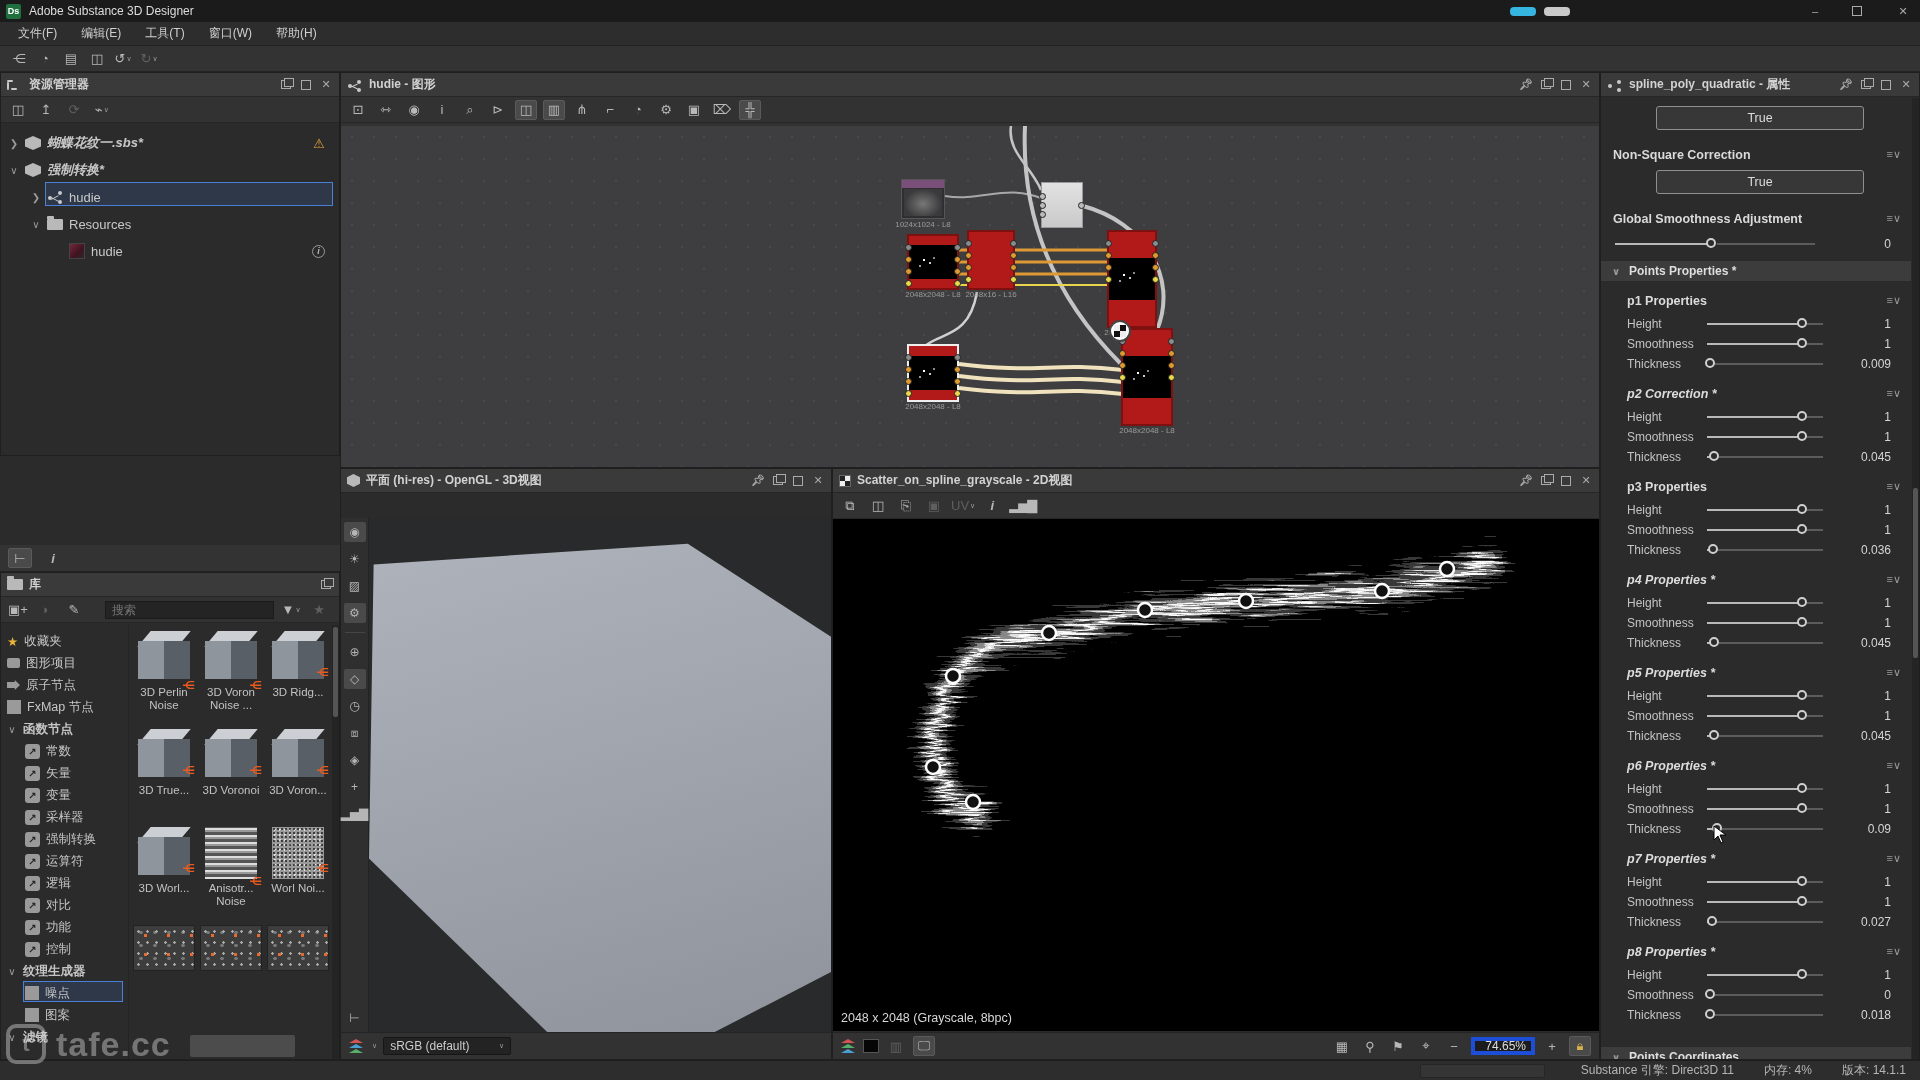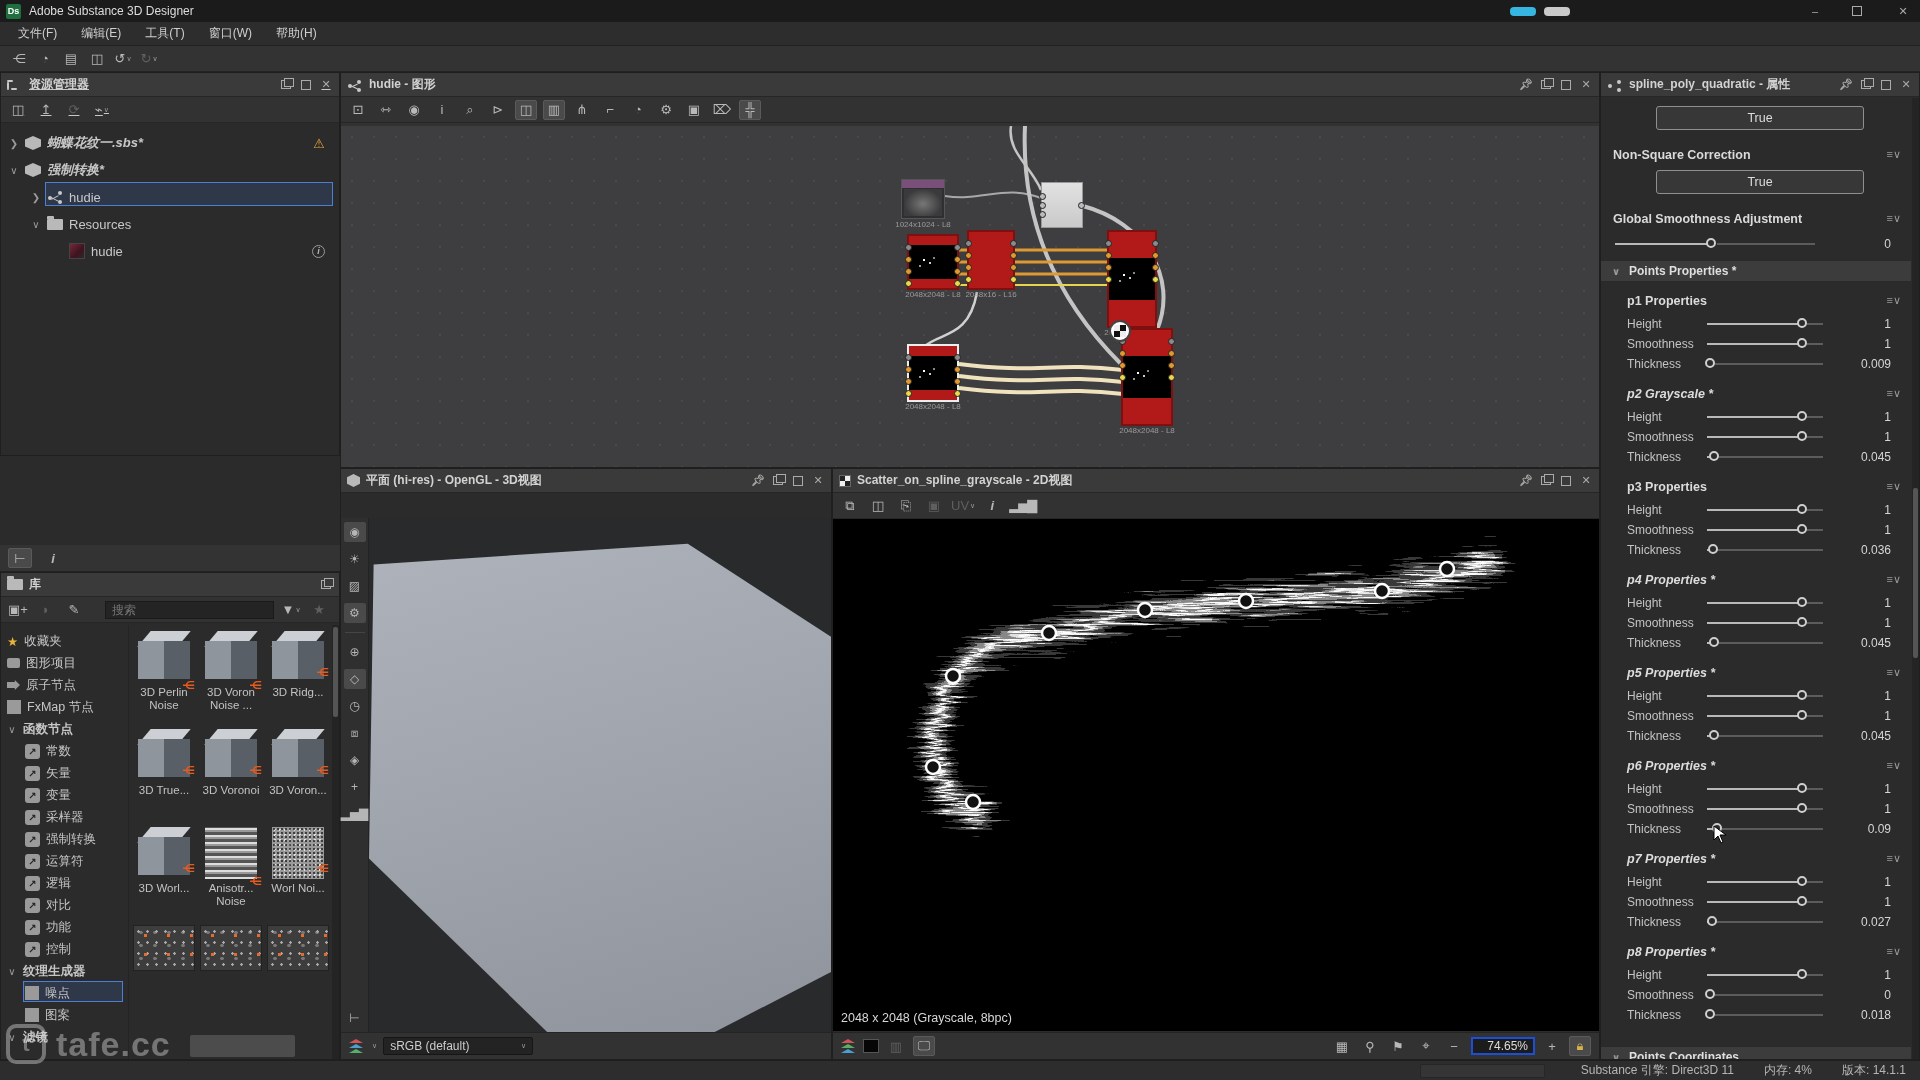--- a/index.html
+++ b/index.html
@@ -72,21 +72,21 @@
   .sico.on { background:#4a4a4a; }
   .hsep { width:20px; height:1px; background:#454545; margin:2px 0; }
   #plane-view { position:absolute; left:28px; top:49px; width:462px; height:516px; background:#292a2c; overflow:hidden; }
   #plane { position:absolute; left:0; top:0; width:100%; height:100%;
     background:linear-gradient(165deg,#b0b4bc 0%,#a2a7b0 40%,#8e939c 100%);
     clip-path:polygon(1% 9%, 69% 5%, 100% 23%, 100% 88%, 74% 100%, 39% 100%, 0% 66%); }
   .vbottom { position:absolute; left:0; bottom:0; width:100%; height:27px; background:#323232; border-top:1px solid #242424; display:flex; align-items:center; gap:6px; padding:0 8px; }
   .layersico { width:16px; height:14px; position:relative; }
   .layersico i { position:absolute; left:0; width:14px; height:4px; clip-path:polygon(50% 0,100% 100%,0 100%); }
   #v2d-canvas { position:absolute; left:0; top:50px; width:766px; height:512px; background:#000; overflow:hidden; }
-  .zoombox { width:64px; height:18px; background:#1c1c1c; border:2px solid #1d4ed8; color:#ddd; text-align:right; padding:0 5px; font-size:12px; font-family:"Liberation Sans",sans-serif; }
+  .zoombox { width:64px; height:18px; background:#1c1c1c; border:4px solid #1d4ed8; color:#ddd; text-align:right; padding:0 5px; font-size:12px; font-family:"Liberation Sans",sans-serif; }
   
   .prop-label { position:absolute; left:12px; font-weight:bold; color:#dadada; font-size:12.5px; }
   .prop-menu { position:absolute; right:10px; color:#9a9a9a; font-size:11px; }
   .truebtn { position:absolute; left:55px; width:208px; height:24px; border:1px solid #8f8f8f; border-radius:3px; background:#373737; color:#ddd; display:flex; align-items:center; justify-content:center; font-size:12.5px; }
   .sect { position:absolute; left:0; width:312px; height:22px; background:#3c3c3c; border-top:1px solid #2a2a2a; border-bottom:1px solid #2a2a2a; display:flex; align-items:center; gap:8px; padding-left:10px; font-weight:bold; color:#dedede; }
   .prow { position:absolute; left:0; width:312px; height:20px; }
   .prow .nm { position:absolute; left:26px; top:3px; color:#c3c3c3; font-size:12px; }
   .slider { position:absolute; left:106px; top:9px; width:116px; height:2px; }
   .slider .lt { position:absolute; left:0; top:0; height:2px; background:#b9b9b9; }
   .slider .rt2 { position:absolute; right:0; top:0; height:2px; background:#5c5c5c; }
@@ -125,21 +125,21 @@
 
 <div id="maintoolbar" class="abs">
   <span class="tbtn">⋲</span>
   <span class="tbtn">◔</span>
   <span class="tbtn">▤</span>
   <span class="tbtn">◫</span>
   <span class="tbtn">↺<span class="caret">∨</span></span>
   <span class="tbtn dis">↻<span class="caret">∨</span></span>
 </div>
 
-<div class="panel" id="explorer" style="left:0;top:72px;width:340px;height:384px;text-decoration:underline;">
+<div class="panel" id="explorer" style="left:0;top:72px;width:340px;height:384px;">
   <div class="phead">
     <span class="gicon">
         <i style="left:0;top:1px;width:6px;height:2px"></i>
         <i style="left:0;top:9px;width:2px;height:2px"></i>
         <i style="left:4px;top:9px;width:6px;height:2px"></i>
         <i style="left:0;top:3px;width:2px;height:7px"></i>
       </span>
     <span>资源管理器</span>
     <span class="sp"></span>
     <span class="wicon">
@@ -626,21 +626,21 @@
   <div id="plane-view">
     <div id="plane"></div>
   </div>
   <div class="vbottom">
     <span class="layersico">
         <i style="top:0;background:#d05555;"></i>
         <i style="top:5px;background:#4aa0d0;"></i>
         <i style="top:10px;background:#56b06a;"></i>
       </span>
     <span class="caret">∨</span>
-    <span class="ddown" style="width:150px;">
+    <span class="ddown" style="width:128px;">
         <span style="flex:1;">sRGB (default)</span>
         <span class="caret">∨</span>
       </span>
   </div>
 </div>
 
 <div class="panel" id="view2d" style="left:832px;top:468px;width:768px;height:592px;">
   <div class="phead">
     <span style="width:12px;height:12px;background:conic-gradient(#eee 0 25%,#222 0 50%,#eee 0 75%,#222 0);border:1px solid #666;"></span>
     <span>Scatter_on_spline_grayscale - 2D视图</span>
@@ -773,21 +773,21 @@
       </div>
       <div class="prow" style="top: 256px;">
         <span class="nm">Thickness</span>
         <span class="slider">
           <span class="lt" style="width: 3%;"></span>
           <span class="rt2" style="width: 93%;"></span>
           <span class="knob" style="left: calc(3% - 5px);"></span>
         </span>
         <span class="pval">0.009</span>
       </div>
-      <div class="gtitle" style="top: 289px; font-style: italic;">p2 Grayscale *</div>
+      <div class="gtitle" style="top: 289px; font-style: italic;">p2 Correction *</div>
       <span class="prop-menu" style="top: 289px;">≡∨</span>
       <div class="prow" style="top: 309px;">
         <span class="nm">Height</span>
         <span class="slider">
           <span class="lt" style="width: 82%;"></span>
           <span class="rt2" style="width: 14%;"></span>
           <span class="knob" style="left: calc(82% - 5px);"></span>
         </span>
         <span class="pval">1</span>
       </div>

